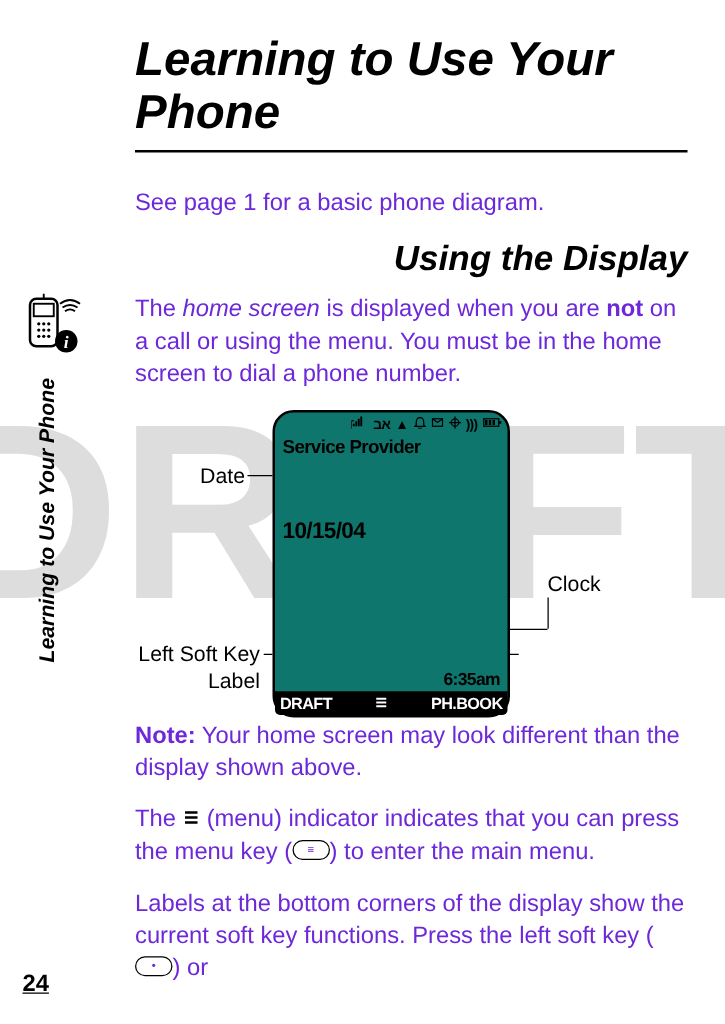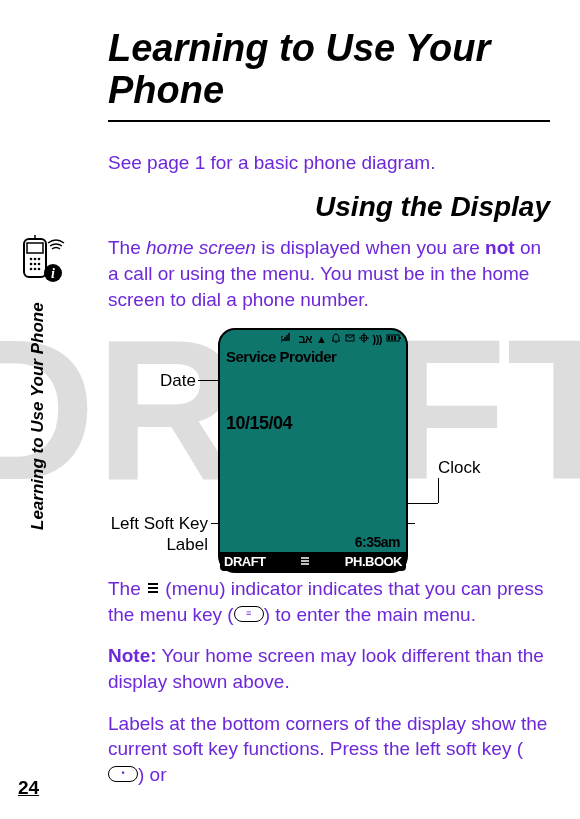--- a/index.html
+++ b/index.html
@@ -297,30 +297,30 @@
     <div class="line-h" style="left:300px; top:175px; width:30px;"></div>
     <div class="line-v" style="left:330px; top:150px; height:25px;"></div>
 
     <div class="callout lsk-lbl">Left Soft Key Label</div>
     <div class="line-h" style="left:103px; top:195px; width:7px;"></div>
 
     <div class="line-h" style="left:300px; top:195px; width:7px;"></div>
   </div>
 
   <p class="para">
+    <span class="bold">Note:</span><span> Your home screen may look different than the display shown above.</span>
+  </p>
+
+  <p class="para">
     <span>The </span><span class="menu-glyph"><svg width="14" height="12" viewBox="0 0 14 12">
           <line x1="2" y1="2" x2="12" y2="2" stroke="#000" stroke-width="2"></line>
           <line x1="2" y1="6" x2="12" y2="6" stroke="#000" stroke-width="2"></line>
           <line x1="2" y1="10" x2="12" y2="10" stroke="#000" stroke-width="2"></line>
         </svg></span><span> (menu) indicator indicates that you can press the menu key (</span><span class="key-oval">≡</span><span>) to enter the main menu.</span>
   </p>
 
   <p class="para">
-    <span class="bold">Note:</span><span> Your home screen may look different than the display shown above.</span>
-  </p>
-
-  <p class="para">
     <span>Labels at the bottom corners of the display show the current soft key functions. Press the left soft key (</span><span class="key-oval">•</span><span>) or</span>
   </p>
 </div>
 
 <div class="side-label">Learning to Use Your Phone</div>
 <div class="page-num">24</div>
 
 </body></html>

